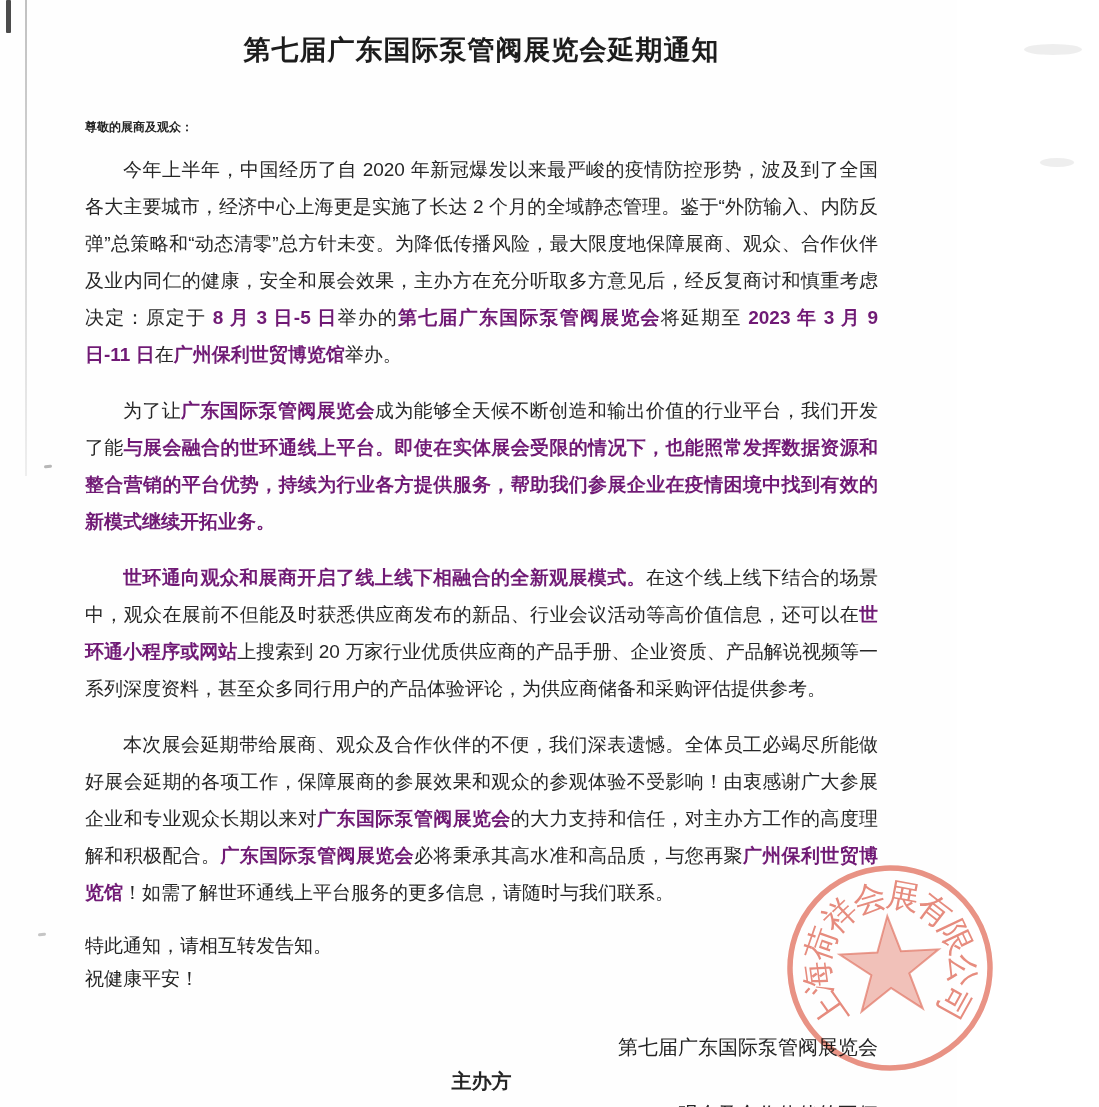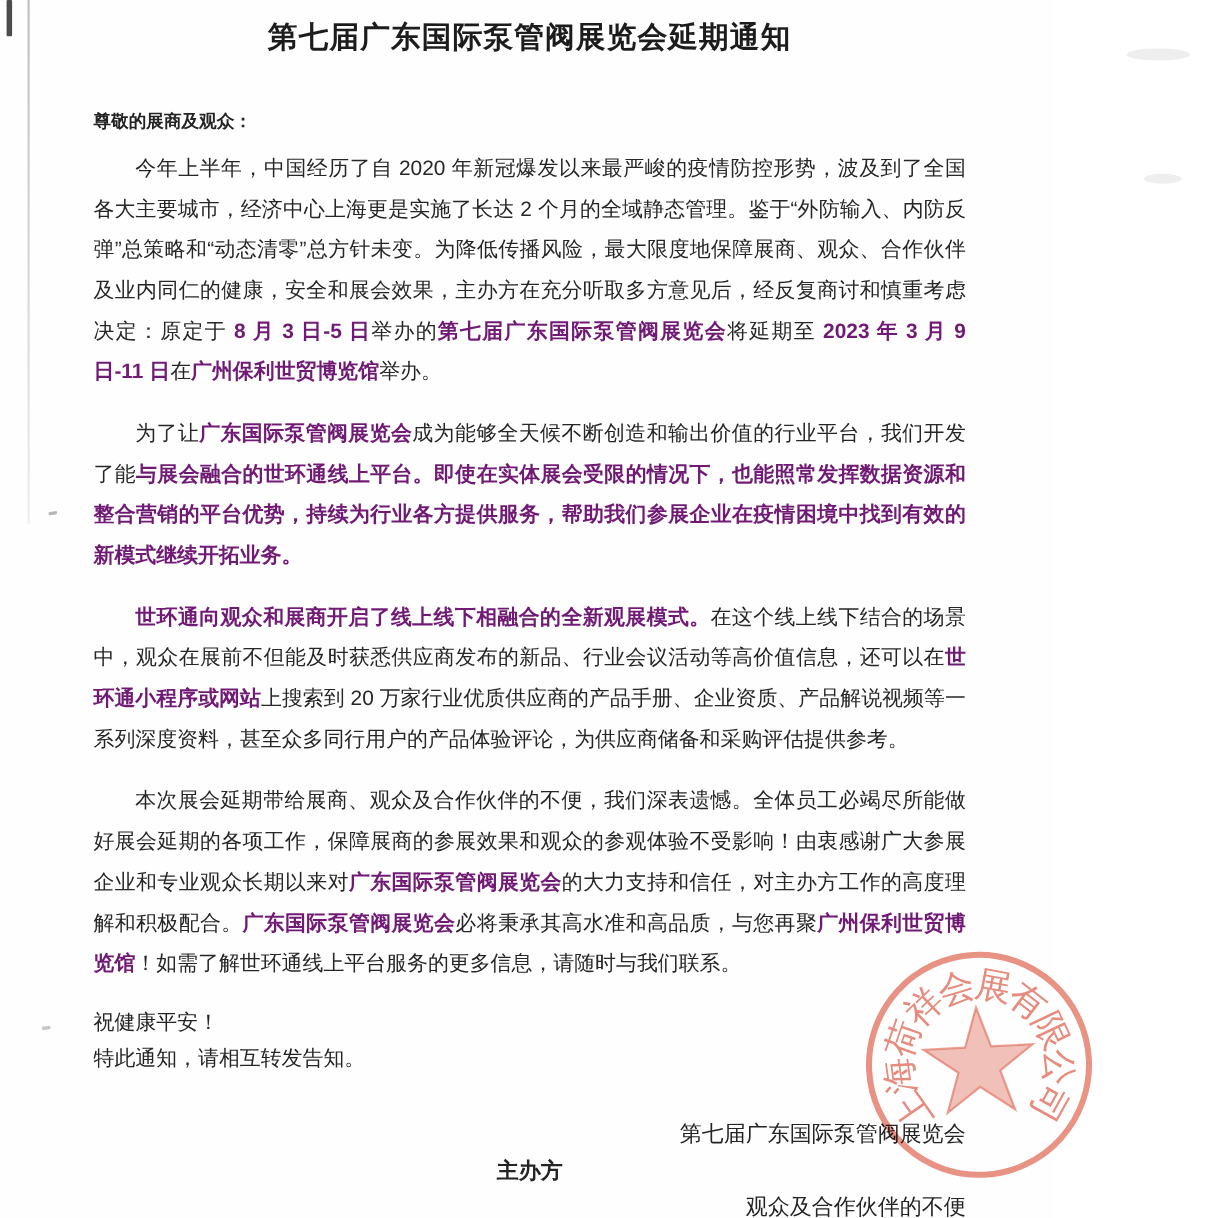--- a/index.html
+++ b/index.html
@@ -5,39 +5,39 @@
 <style>
   html,body{margin:0;padding:0;background:#ffffff;}
   body{
     width:1099px;height:1107px;overflow:hidden;
     font-family:"Liberation Sans","DejaVu Sans",sans-serif;
     color:#242424;
   }
   .page{
     position:relative;width:957px;height:1107px;
     background:#fefefe;box-sizing:border-box;
-    padding:8px 79px 0 85px;
+    padding:24px 79px 0 85px;
   }
   
   .corner-bar{position:absolute;left:6px;top:0;width:5px;height:33px;background:#4c4c4c;border-radius:1px;}
   .scan-line{position:absolute;left:25px;top:0;width:2px;height:476px;opacity:.55;
     background:linear-gradient(#8f8f8f,#c6c6c6 70%,#e2e2e2);}
   .speck{position:absolute;background:#b7b7b7;border-radius:2px;}
   .speck-1{left:44px;top:465px;width:8px;height:3px;transform:rotate(-8deg);}
   .speck-2{left:38px;top:933px;width:8px;height:3px;transform:rotate(-6deg);opacity:.8;}
   .smudge{position:absolute;background:#d9d9d9;border-radius:50%;opacity:.45;}
   .smudge-1{left:1024px;top:44px;width:58px;height:11px;}
   .smudge-2{left:1040px;top:158px;width:34px;height:9px;}
 
   .doc-title{
     margin:6px 0 42px;text-align:center;
     font-size:27px;line-height:40px;font-weight:700;
     letter-spacing:1px;color:#1c1c1c;
   }
-  .salutation{font-size:16px;font-weight:700;line-height:30px;margin:0 0 9px;}
+  .salutation{font-size:12px;font-weight:700;line-height:30px;margin:0 0 9px;}
   .body-para{
     margin:0 0 19px;font-size:19px;line-height:37px;
     text-align:justify;text-indent:2em;color:#262626;
   }
   .body-para .b{font-weight:700;color:#701a75;}
   .closing{font-size:19px;line-height:31px;margin-top:2px;}
   .closing div{margin:0 0 2px;}
 
   .signature{position:relative;margin-top:36px;text-align:right;z-index:1;}
   .sig-exhibition{font-size:20px;line-height:35px;}
@@ -68,22 +68,22 @@
   <div class="salutation">尊敬的展商及观众：</div>
 
   <div id="paragraphs">
       <p class="body-para"><span>今年上半年，中国经历了自 2020 年新冠爆发以来最严峻的疫情防控形势，波及到了全国各大主要城市，经济中心上海更是实施了长达 2 个月的全域静态管理。鉴于“外防输入、内防反弹”总策略和“动态清零”总方针未变。为降低传播风险，最大限度地保障展商、观众、合作伙伴及业内同仁的健康，安全和展会效果，主办方在充分听取多方意见后，经反复商讨和慎重考虑决定：原定于 </span><span class="b">8 月 3 日-5 日</span><span>举办的</span><span class="b">第七届广东国际泵管阀展览会</span><span>将延期至 </span><span class="b">2023 年 3 月 9 日-11 日</span><span>在</span><span class="b">广州保利世贸博览馆</span><span>举办。</span></p>
       <p class="body-para"><span>为了让</span><span class="b">广东国际泵管阀展览会</span><span>成为能够全天候不断创造和输出价值的行业平台，我们开发了能</span><span class="b">与展会融合的世环通线上平台。即使在实体展会受限的情况下，也能照常发挥数据资源和整合营销的平台优势，持续为行业各方提供服务，帮助我们参展企业在疫情困境中找到有效的新模式继续开拓业务。</span></p>
       <p class="body-para"><span class="b">世环通向观众和展商开启了线上线下相融合的全新观展模式。</span><span>在这个线上线下结合的场景中，观众在展前不但能及时获悉供应商发布的新品、行业会议活动等高价值信息，还可以在</span><span class="b">世环通小程序或网站</span><span>上搜索到 20 万家行业优质供应商的产品手册、企业资质、产品解说视频等一系列深度资料，甚至众多同行用户的产品体验评论，为供应商储备和采购评估提供参考。</span></p>
       <p class="body-para"><span>本次展会延期带给展商、观众及合作伙伴的不便，我们深表遗憾。全体员工必竭尽所能做好展会延期的各项工作，保障展商的参展效果和观众的参观体验不受影响！由衷感谢广大参展企业和专业观众长期以来对</span><span class="b">广东国际泵管阀展览会</span><span>的大力支持和信任，对主办方工作的高度理解和积极配合。</span><span class="b">广东国际泵管阀展览会</span><span>必将秉承其高水准和高品质，与您再聚</span><span class="b">广州保利世贸博览馆</span><span>！如需了解世环通线上平台服务的更多信息，请随时与我们联系。</span></p>
     </div>
 
   <div class="closing">
+    <div>特此通知，请相互转发告知。</div>
     <div>祝健康平安！</div>
-    <div>特此通知，请相互转发告知。</div>
   </div>
 
   <div class="signature">
     <div class="sig-exhibition">第七届广东国际泵管阀展览会</div>
     <div class="sig-role">主办方</div>
     <div class="sig-company">观众及合作伙伴的不便</div>
     <div class="sig-date">2015 年 6 月 23 日星期四</div>
   </div>
 
   <div class="stamp">

